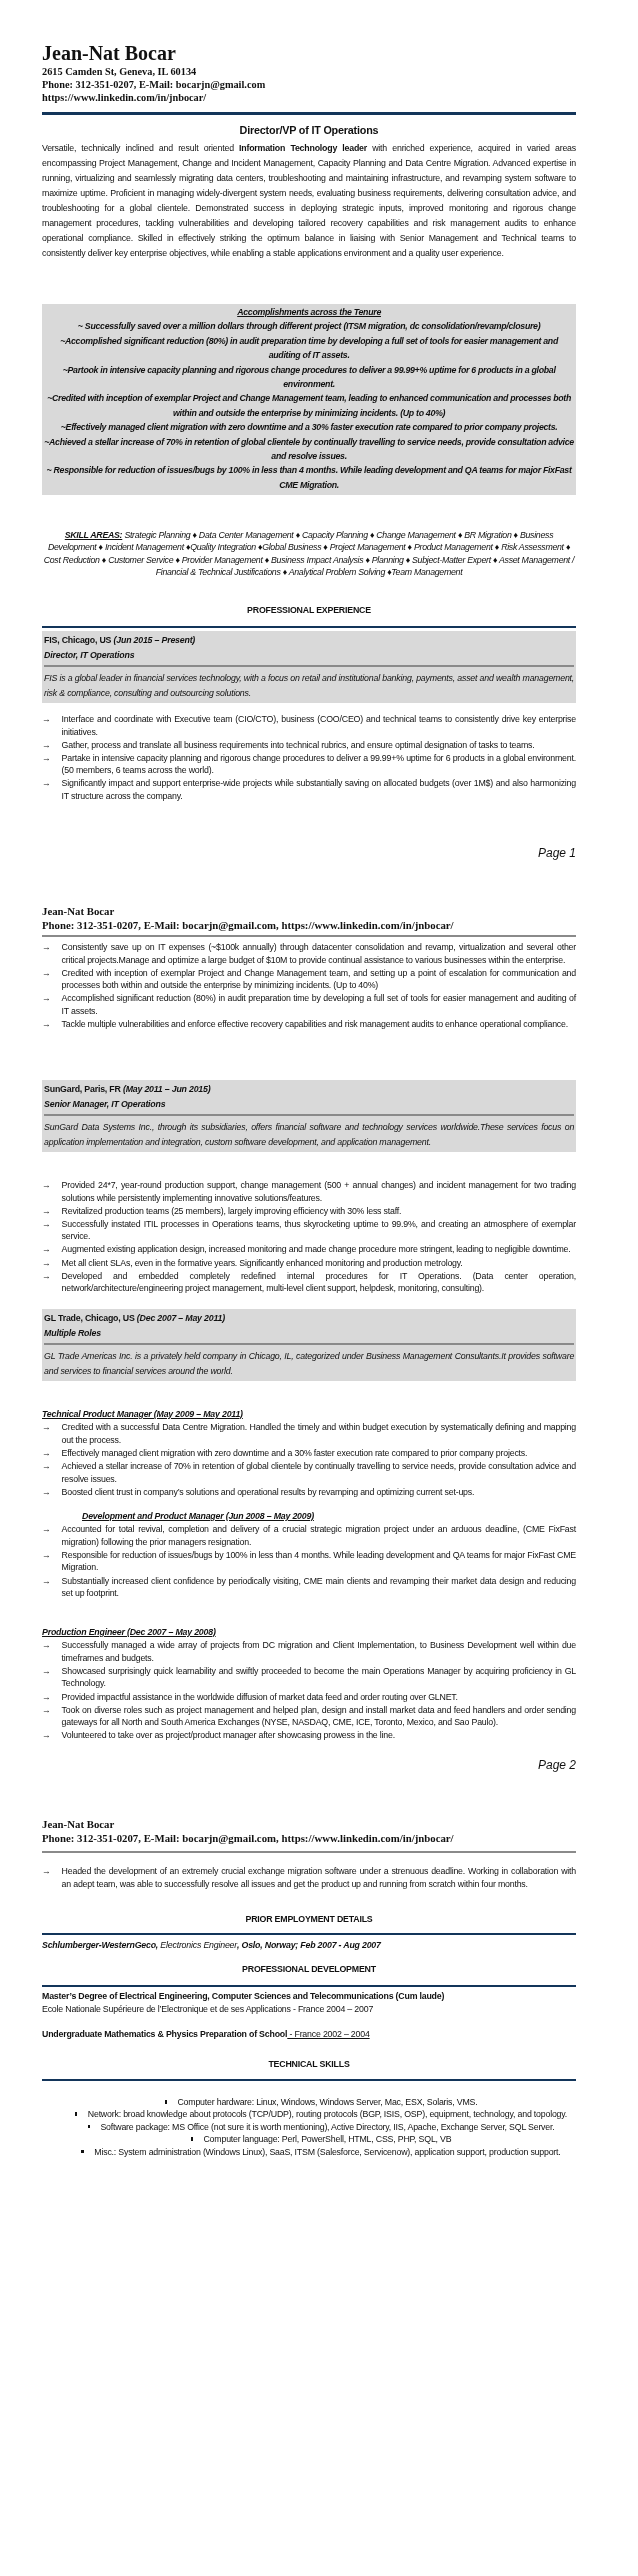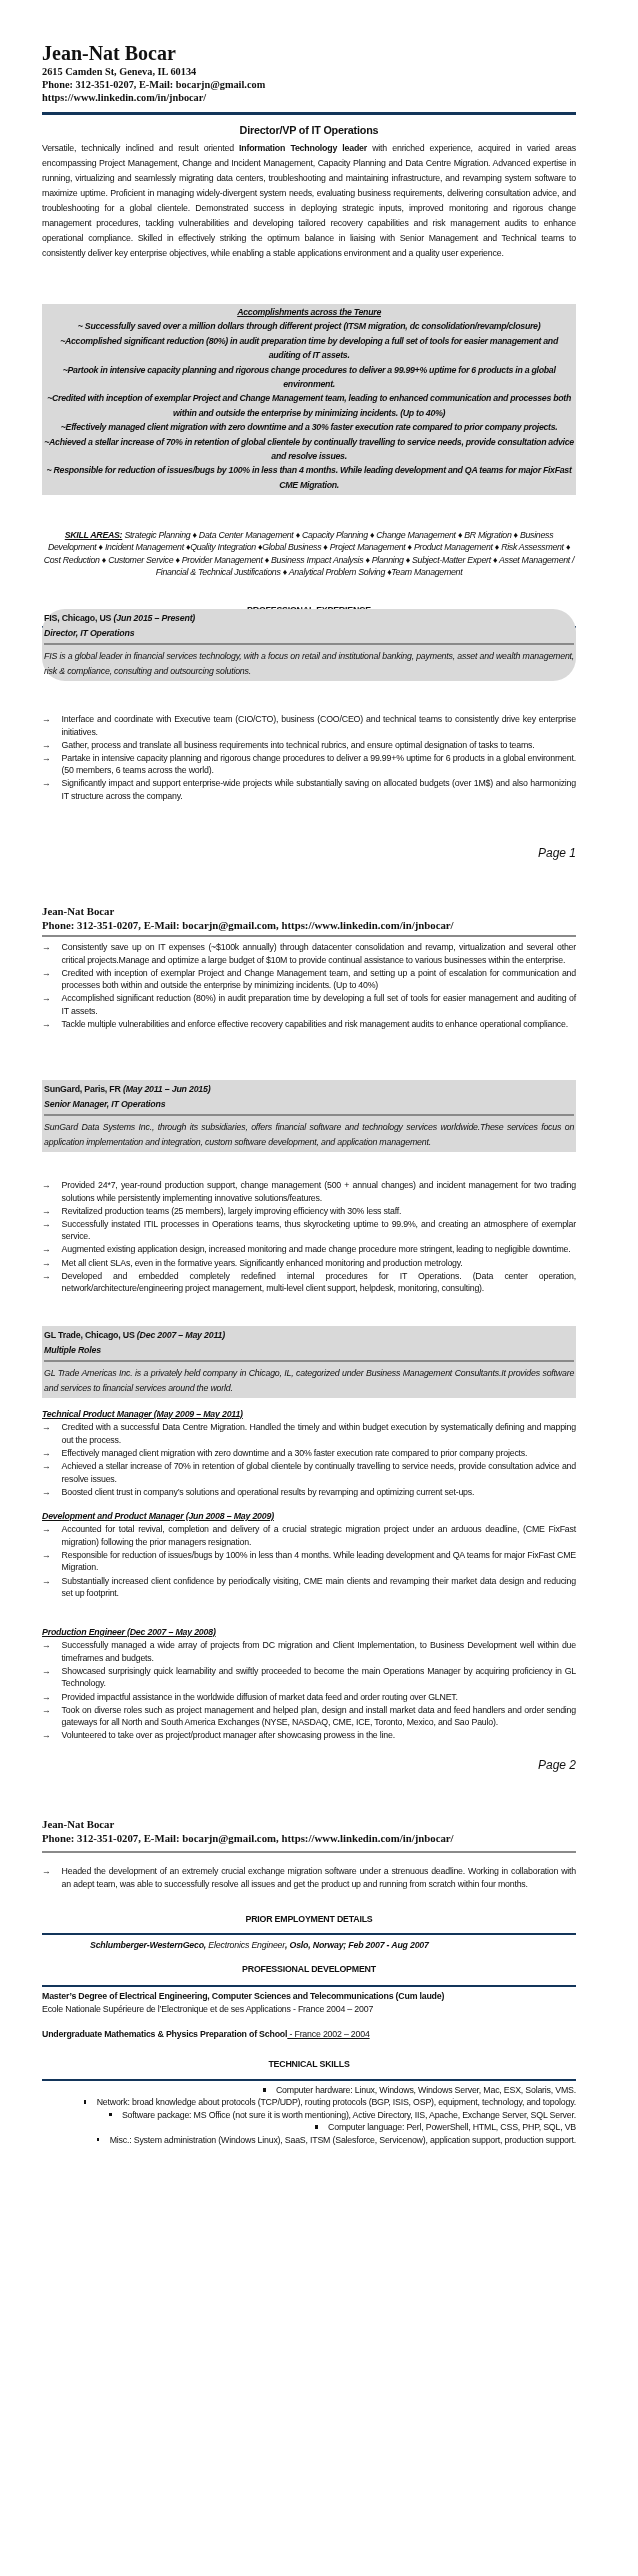--- a/index.html
+++ b/index.html
@@ -33,21 +33,21 @@
   ul.arrows li .arr { position: absolute; left: 0; top: 0; width: 15.5px; }
   .subrole { font-weight: bold; font-style: italic; text-decoration: underline; font-size: 8.8px; line-height: 13.4px; letter-spacing: -0.2px; }
   .page-num { position: absolute; right: 63px; font-style: italic; font-size: 12px; }
   .prior { font-size: 8.8px; line-height: 12.4px; letter-spacing: -0.2px; }
   .prior .co { font-weight: bold; font-style: italic; }
   .prior .role { font-style: italic; }
   .prior .loc { font-weight: bold; font-style: italic; }
   .edu-title { font-weight: bold; font-size: 8.8px; line-height: 13.4px; letter-spacing: -0.2px; }
   .edu-sub { font-size: 8.8px; line-height: 13.4px; letter-spacing: -0.2px; }
   .edu-title span.norm { font-weight: normal; text-decoration: underline; }
-  ul.tech { list-style: none; margin: 0; padding: 0; text-align: right; }
+  ul.tech { list-style: none; margin: 12px; padding: 0; text-align: center; }
   ul.tech li { font-size: 8.8px; line-height: 12.4px; letter-spacing: -0.2px; }
   ul.tech li .sq { display: inline-block; width: 2.6px; height: 3.6px; background: #111; margin-right: 10.3px; vertical-align: 1.5px; }
 </style>
 </head>
 <body>
 
 <div class="page" style="top:0; height:904px;">
   <div class="inner" style="top:42px;">
     <div class="serif name-big">Jean-Nat Bocar</div>
     <div class="serif contact">2615 Camden St, Geneva, IL 60134</div>
@@ -72,21 +72,21 @@
     <div>~ Responsible for reduction of issues/bugs by 100% in less than 4 months. While leading development and QA teams for major FixFast CME Migration.</div>
   </div>
 
   <div class="inner skills" style="top:529px;">
     <span class="lbl">SKILL AREAS:</span><span> Strategic Planning ♦ Data Center Management ♦ Capacity Planning ♦ Change Management ♦ BR Migration ♦ Business Development ♦ Incident Management ♦Quality Integration ♦Global Business ♦ Project Management ♦ Product Management ♦ Risk Assessment ♦ Cost Reduction ♦ Customer Service ♦ Provider Management ♦ Business Impact Analysis ♦ Planning ♦ Subject-Matter Expert ♦ Asset Management / Financial &amp; Technical Justifications ♦ Analytical Problem Solving ♦Team Management</span>
   </div>
 
   <div class="inner section-title" style="top:605px;">PROFESSIONAL EXPERIENCE</div>
   <div class="inner rule-navy-thin" style="top:626px;"></div>
 
-  <div class="inner co-box" style="top:609px; width:530px;border-radius:23px;">
+  <div class="inner co-box" style="top:631px; width:530px;">
     <div class="co-line"><span>FIS, Chicago, US </span><i>(Jun 2015 – Present)</i></div>
     <div class="co-role">Director, IT Operations</div>
     <div class="rule-gray"></div>
     <div class="co-desc">FIS is a global leader in financial services technology, with a focus on retail and institutional banking, payments, asset and wealth management, risk &amp; compliance, consulting and outsourcing solutions.</div>
   </div>
 
   <ul class="inner arrows" style="top:713px;">
     <li><span class="arr">→</span><span>Interface and coordinate with Executive team (CIO/CTO), business (COO/CEO) and technical teams to consistently drive key enterprise initiatives.</span></li>
     <li><span class="arr">→</span><span>Gather, process and translate all business requirements into technical rubrics, and ensure optimal designation of tasks to teams.</span></li>
     <li><span class="arr">→</span><span>Partake in intensive capacity planning and rigorous change procedures to deliver a 99.99+% uptime for 6 products in a global environment. (50 members, 6 teams across the world).</span></li>
@@ -119,37 +119,37 @@
 
   <ul class="inner arrows" style="top:275px;">
     <li><span class="arr">→</span><span>Provided 24*7, year-round production support, change management (500 + annual changes) and incident management for two trading solutions while persistently implementing innovative solutions/features.</span></li>
     <li><span class="arr">→</span><span>Revitalized production teams (25 members), largely improving efficiency with 30% less staff.</span></li>
     <li><span class="arr">→</span><span>Successfully instated ITIL processes in Operations teams, thus skyrocketing uptime to 99.9%, and creating an atmosphere of exemplar service.</span></li>
     <li><span class="arr">→</span><span>Augmented existing application design, increased monitoring and made change procedure more stringent, leading to negligible downtime.</span></li>
     <li><span class="arr">→</span><span>Met all client SLAs, even in the formative years. Significantly enhanced monitoring and production metrology.</span></li>
     <li><span class="arr">→</span><span>Developed and embedded completely redefined internal procedures for IT Operations. (Data center operation, network/architecture/engineering project management, multi-level client support, helpdesk, monitoring, consulting).</span></li>
   </ul>
 
-  <div class="inner co-box" style="top:422px; width:530px;">
+  <div class="inner co-box" style="top:405px; width:530px;">
     <div class="co-line"><span>GL Trade, Chicago, US </span><i>(Dec 2007 – May 2011)</i></div>
     <div class="co-role">Multiple Roles</div>
     <div class="rule-gray"></div>
     <div class="co-desc">GL Trade Americas Inc. is a privately held company in Chicago, IL, categorized under Business Management Consultants.It provides software and services to financial services around the world.</div>
   </div>
 
   <div class="inner" style="top:504px;">
     <div class="subrole">Technical Product Manager (May 2009 – May 2011)</div>
     <ul class="arrows">
       <li><span class="arr">→</span><span>Credited with a successful Data Centre Migration. Handled the timely and within budget execution by systematically defining and mapping out the process.</span></li>
       <li><span class="arr">→</span><span>Effectively managed client migration with zero downtime and a 30% faster execution rate compared to prior company projects.</span></li>
       <li><span class="arr">→</span><span>Achieved a stellar increase of 70% in retention of global clientele by continually travelling to service needs, provide consultation advice and resolve issues.</span></li>
       <li><span class="arr">→</span><span>Boosted client trust in company’s solutions and operational results by revamping and optimizing current set-ups.</span></li>
     </ul>
 
-    <div class="subrole" style="margin-top:11.3px;">Development and Product Manager (Jun 2008 – May 2009)</div>
+    <div class="subrole" style="margin-top:11.3px;margin-left:40px;">Development and Product Manager (Jun 2008 – May 2009)</div>
     <ul class="arrows">
       <li><span class="arr">→</span><span>Accounted for total revival, completion and delivery of a crucial strategic migration project under an arduous deadline, (CME FixFast migration) following the prior managers resignation.</span></li>
       <li><span class="arr">→</span><span>Responsible for reduction of issues/bugs by 100% in less than 4 months. While leading development and QA teams for major FixFast CME Migration.</span></li>
       <li><span class="arr">→</span><span>Substantially increased client confidence by periodically visiting, CME main clients and revamping their market data design and reducing set up footprint.</span></li>
     </ul>
 
     <div class="subrole" style="margin-top:26px;">Production Engineer (Dec 2007 – May 2008)</div>
     <ul class="arrows">
       <li><span class="arr">→</span><span>Successfully managed a wide array of projects from DC migration and Client Implementation, to Business Development well within due timeframes and budgets.</span></li>
       <li><span class="arr">→</span><span>Showcased surprisingly quick learnability and swiftly proceeded to become the main Operations Manager by acquiring proficiency in GL Technology.</span></li>
@@ -168,21 +168,21 @@
     <div class="serif contact-small">Phone: 312-351-0207, E-Mail: bocarjn@gmail.com, https://www.linkedin.com/in/jnbocar/</div>
   </div>
   <div class="inner rule-gray" style="top:44px;"></div>
 
   <ul class="inner arrows" style="top:58px;">
     <li><span class="arr">→</span><span>Headed the development of an extremely crucial exchange migration software under a strenuous deadline. Working in collaboration with an adept team, was able to successfully resolve all issues and get the product up and running from scratch within four months.</span></li>
   </ul>
 
   <div class="inner section-title" style="top:107px;">PRIOR EMPLOYMENT DETAILS</div>
   <div class="inner rule-navy-thin" style="top:126px;"></div>
-  <div class="inner prior" style="top:132px;margin-left:48px;">
+  <div class="inner prior" style="top:132px;">
     <span class="co">Schlumberger-WesternGeco,</span><span class="role"> Electronics Engineer</span><span class="loc">, Oslo, Norway; Feb 2007 - Aug 2007</span>
   </div>
 
   <div class="inner section-title" style="top:157px;">PROFESSIONAL DEVELOPMENT</div>
   <div class="inner rule-navy-thin" style="top:178px;"></div>
   <div class="inner" style="top:183px;">
     <div class="edu-title">Master’s Degree of Electrical Engineering, Computer Sciences and Telecommunications (Cum laude)</div>
     <div class="edu-sub">Ecole Nationale Supérieure de l’Electronique et de ses Applications - France 2004 – 2007</div>
     <div class="edu-title" style="margin-top:11.3px;"><span>Undergraduate Mathematics &amp; Physics Preparation of School</span><span class="norm"> - France 2002 – 2004</span></div>
   </div>

